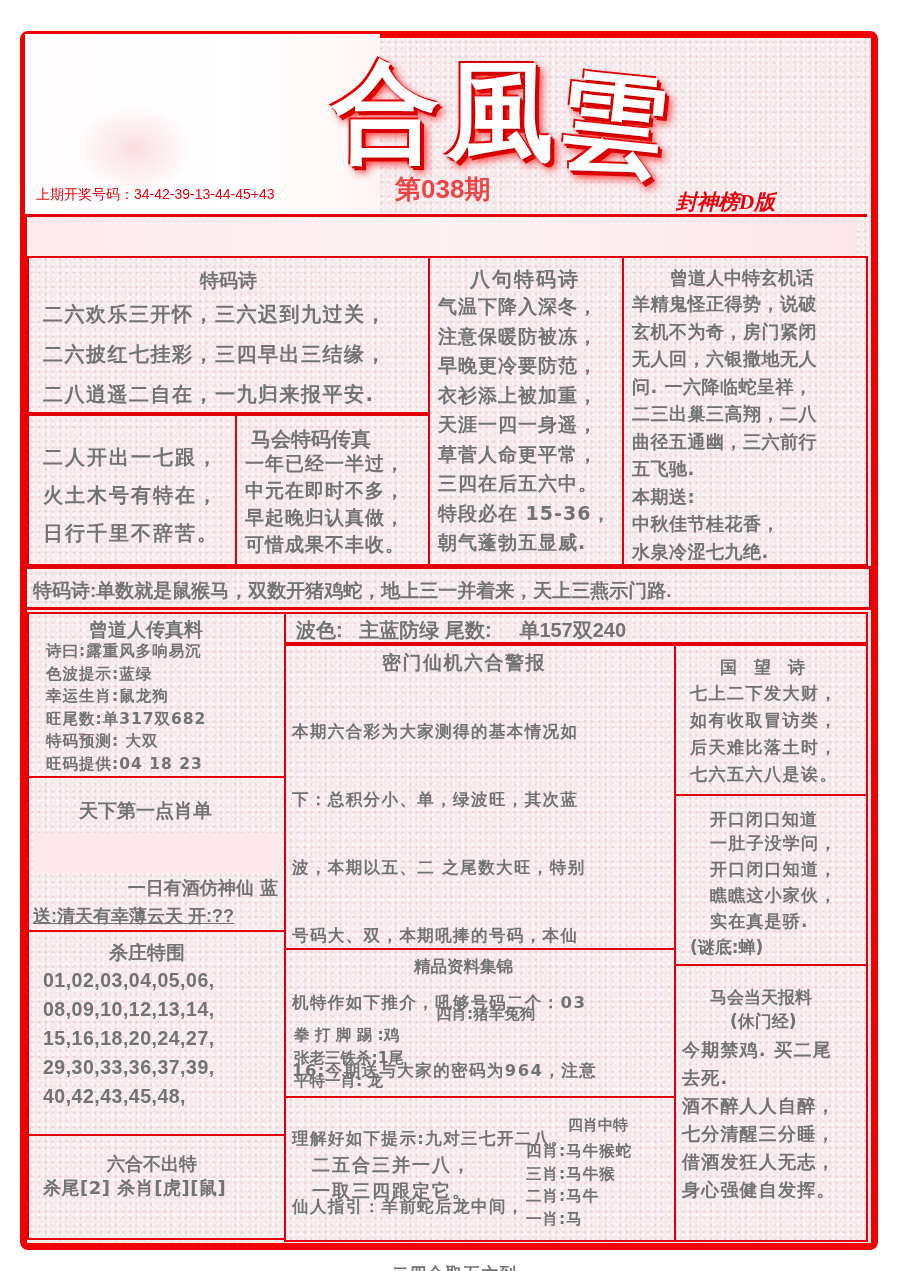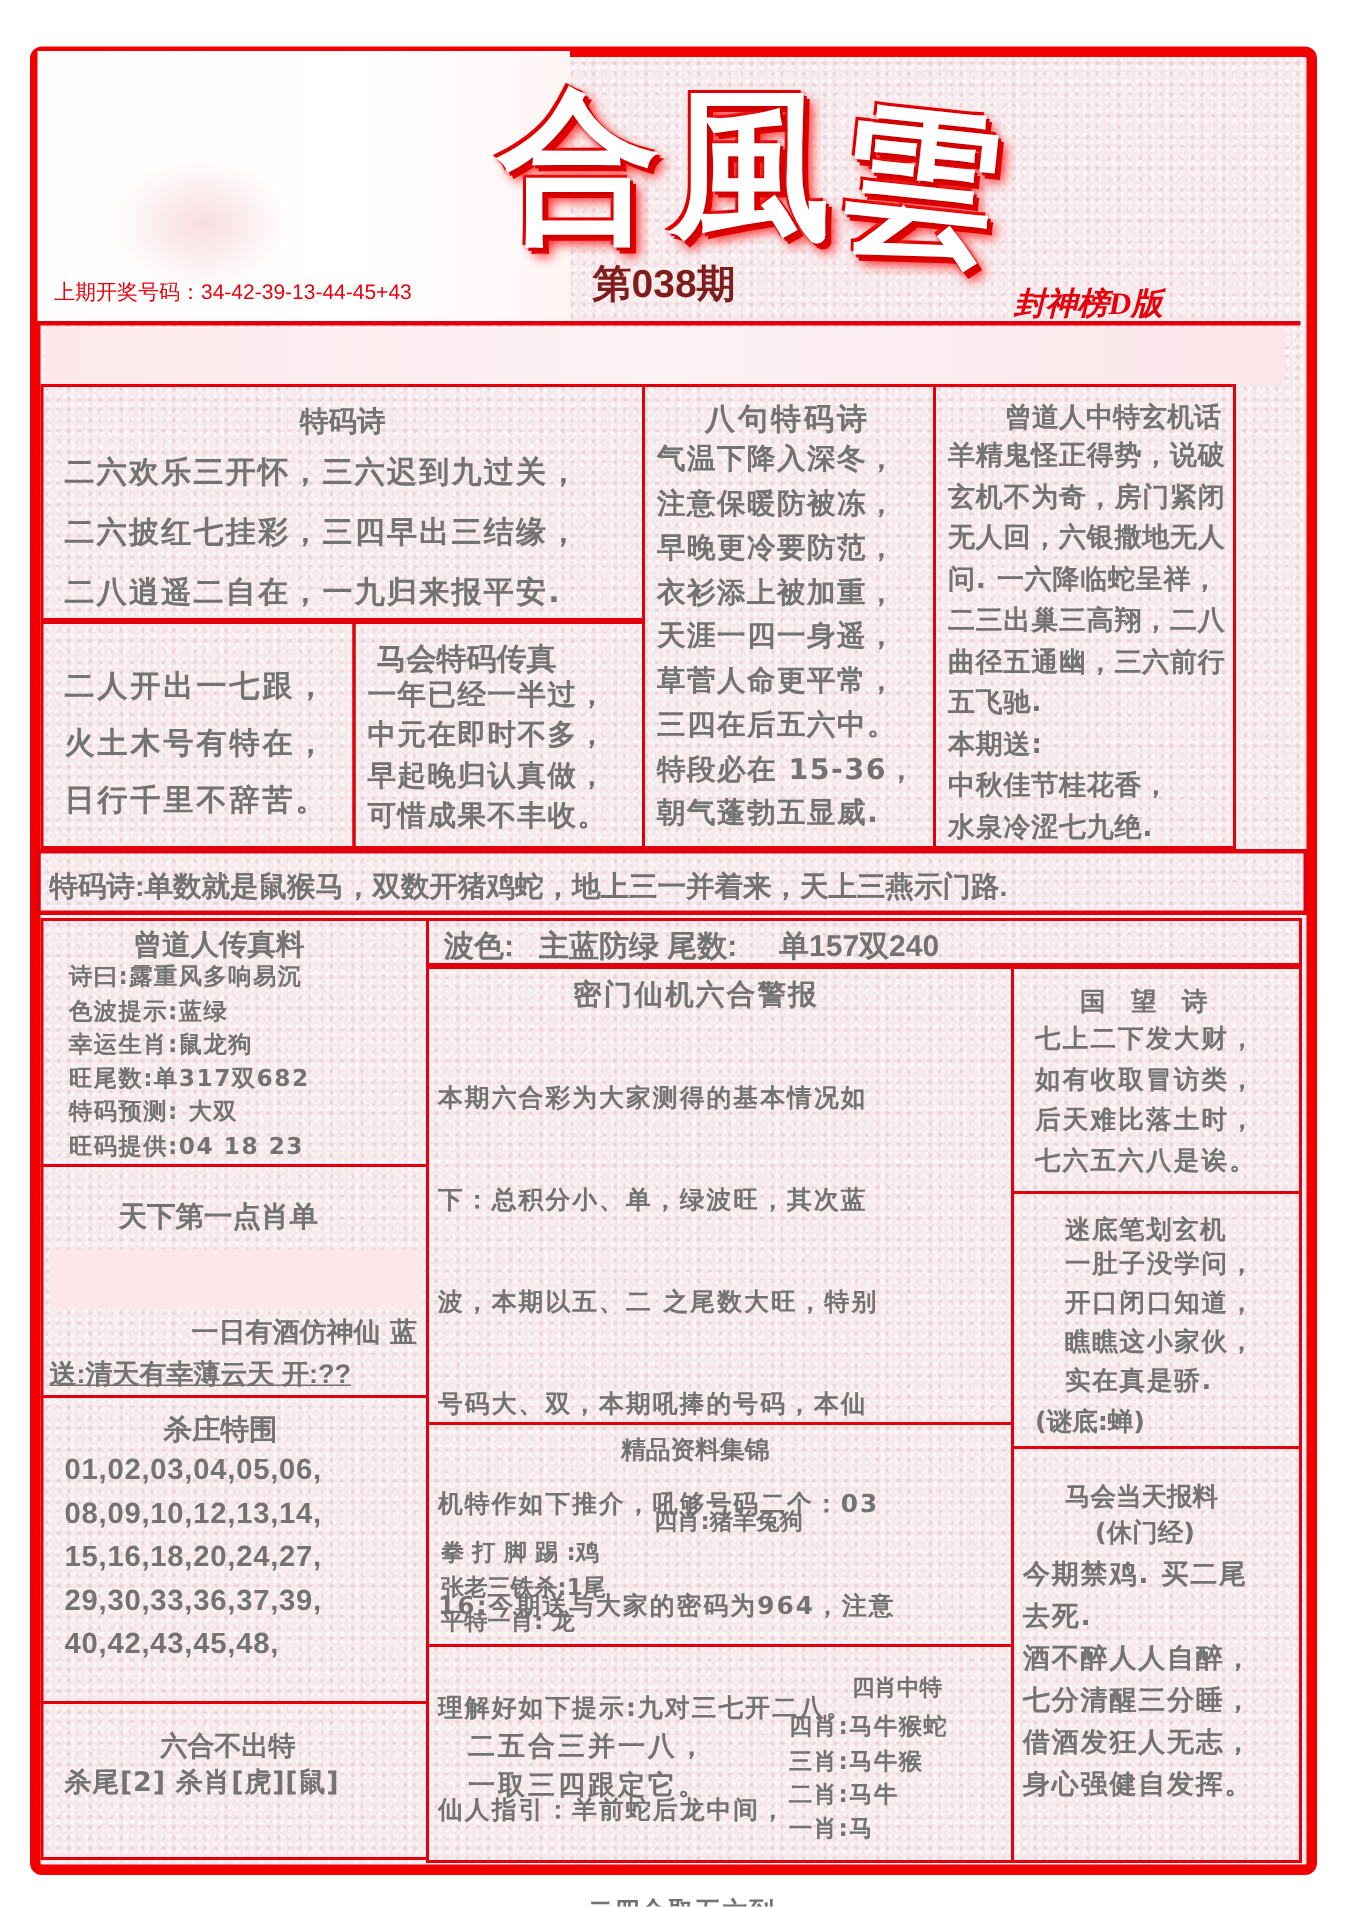--- a/index.html
+++ b/index.html
@@ -39,21 +39,21 @@
     text-shadow: 0 0 3px #c00000, 2px 2px 0 #d40000, 4px 4px 0 #e00000, 6px 6px 8px #ff2a2a, -2px -2px 0 #e80000;
   }
   .title-glyph.g1 { margin-left: -48px; }
   .title-glyph.g3 { transform: rotate(6deg) translateY(12px); }
   .last-draw {
     position: absolute; left: 36px; top: 186px; z-index: 4;
     font-family: "Liberation Sans", sans-serif; font-size: 14px; color: #e8000c; white-space: nowrap;
   }
   .issue {
     position: absolute; left: 395px; top: 172px; z-index: 4;
-    font-family: "Liberation Sans", sans-serif; font-size: 26px; font-weight: bold; color: #7f1d1d;
+    font-family: "Liberation Sans", sans-serif; font-size: 26px; font-weight: bold; color: #ef4444;
   }
   .edition {
     position: absolute; left: 676px; top: 188px; z-index: 4;
     font-family: "Liberation Serif", serif; font-size: 21px; font-style: italic; font-weight: bold; color: #e8000c;
   }
   .header-rule { position: absolute; left: 25px; top: 214px; width: 842px; height: 3px; background: #e2000c; z-index: 4; }
   .banner-blank {
     position: absolute; left: 30px; top: 218px; width: 826px; height: 38px;
     background: linear-gradient(90deg, #fde9ec, #fdf2f4 50%, #fce6ea);
   }
@@ -119,21 +119,21 @@
     <div>早晚更冷要防范，</div>
     <div>衣衫添上被加重，</div>
     <div>天涯一四一身遥，</div>
     <div>草菅人命更平常，</div>
     <div>三四在后五六中。</div>
     <div>特段必在 15-36，</div>
     <div>朝气蓬勃五显威.</div>
   </div>
 </div>
 
-<div class="cell" style="left:622px;top:256px;width:202px;height:310px;">
+<div class="cell" style="left:622px;top:256px;width:246px;height:310px;">
   <div class="t" style="left:46px;top:8px;font-size:18px;">曾道人中特玄机话</div>
   <div class="t lines" style="left:8px;top:32px;font-size:18px;line-height:27.5px;letter-spacing:0.5px;">
     <div>羊精鬼怪正得势，说破</div>
     <div>玄机不为奇，房门紧闭</div>
     <div>无人回，六银撒地无人</div>
     <div>问. 一六降临蛇呈祥，</div>
     <div>二三出巢三高翔，二八</div>
     <div>曲径五通幽，三六前行</div>
     <div>五飞驰.</div>
     <div>本期送:</div>
@@ -235,21 +235,21 @@
   <div class="t" style="left:44px;top:10px;font-size:17px;">国　望　诗</div>
   <div class="t lines" style="left:14px;top:34px;font-size:17px;line-height:27px;letter-spacing:1.5px;">
     <div>七上二下发大财，</div>
     <div>如有收取冒访类，</div>
     <div>后天难比落土时，</div>
     <div>七六五六八是诶。</div>
   </div>
 </div>
 
 <div class="cell" style="left:674px;top:794px;width:194px;height:172px;">
-  <div class="t" style="left:34px;top:12px;font-size:17px;letter-spacing:1px;">迷底笔划玄机</div>
+  <div class="t" style="left:34px;top:12px;font-size:17px;letter-spacing:1px;">开口闭口知道</div>
   <div class="t lines" style="left:34px;top:34px;font-size:17px;line-height:26px;letter-spacing:1.2px;">
     <div>一肚子没学问，</div>
     <div>开口闭口知道，</div>
     <div>瞧瞧这小家伙，</div>
     <div>实在真是骄.</div>
   </div>
   <div class="t" style="left:14px;top:140px;font-size:17px;">(谜底:蝉)</div>
 </div>
 
 <div class="cell" style="left:674px;top:964px;width:194px;height:278px;">

